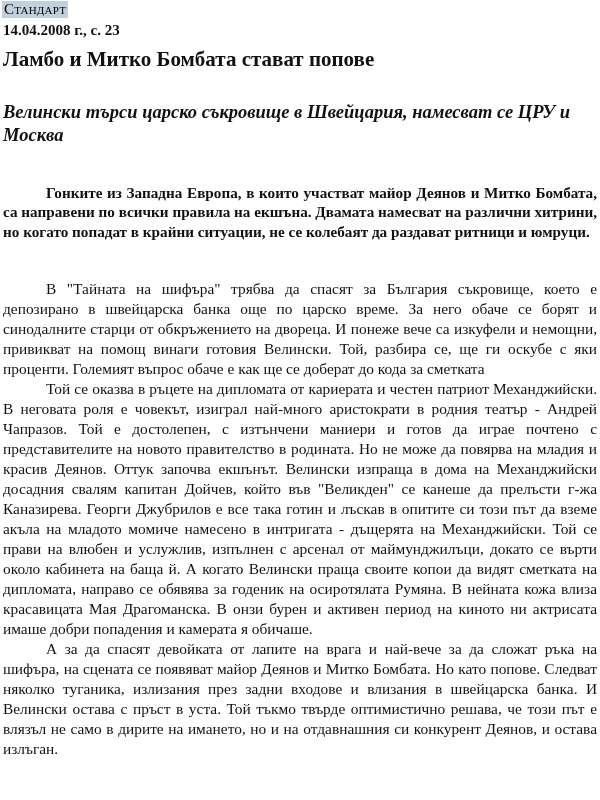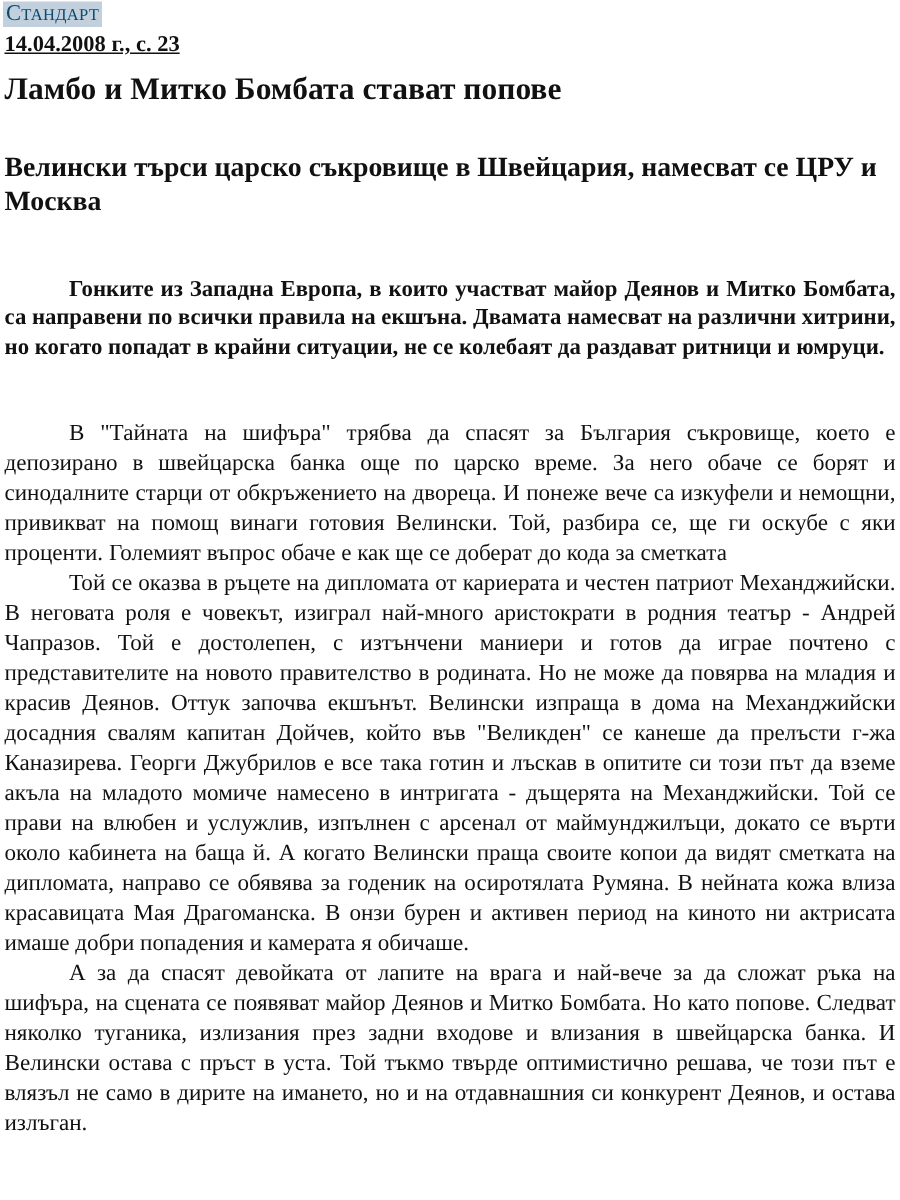--- a/index.html
+++ b/index.html
@@ -4,33 +4,33 @@
 <style>
   html, body { margin: 0; padding: 0; background: #ffffff; }
   body {
     width: 600px; height: 800px; overflow: hidden; position: relative;
     font-family: "Liberation Serif", "DejaVu Serif", serif; color: #111;
   }
   .page { position: absolute; left: 0; top: 0; width: 600px; }
   .source {
     position: absolute; left: 2px; top: 1px;
     font-size: 15px; font-variant: small-caps; letter-spacing: 0.2px;
-    background: #c2d0de; color: #0c4a6e; padding: 0 2px 0 2px; line-height: 17px;
+    background: #c2d0de; color: #000000; padding: 0 2px 0 2px; line-height: 17px;
   }
   .dateline {
     position: absolute; left: 3px; top: 21px;
-    font-weight: bold; font-size: 15px; line-height: 18px; text-decoration: underline;
+    font-weight: bold; font-size: 15px; line-height: 18px;
   }
   .headline {
     position: absolute; left: 3px; top: 48px;
     font-weight: bold; font-size: 21px; line-height: 22px;
   }
   .subheadline {
     position: absolute; left: 3px; top: 101px; width: 592px;
-    font-weight: bold; font-size: 18.5px; line-height: 23px;
+    font-weight: bold; font-style: italic; font-size: 18.5px; line-height: 23px;
   }
   .lead {
     position: absolute; left: 3px; top: 183px; width: 594px;
     font-weight: bold; font-size: 15.2px; line-height: 19.4px;
     text-align: justify; text-indent: 43px;
   }
   .body-text {
     position: absolute; left: 3px; top: 279px; width: 594px;
     font-size: 15.4px; line-height: 20px; text-align: justify;
   }

